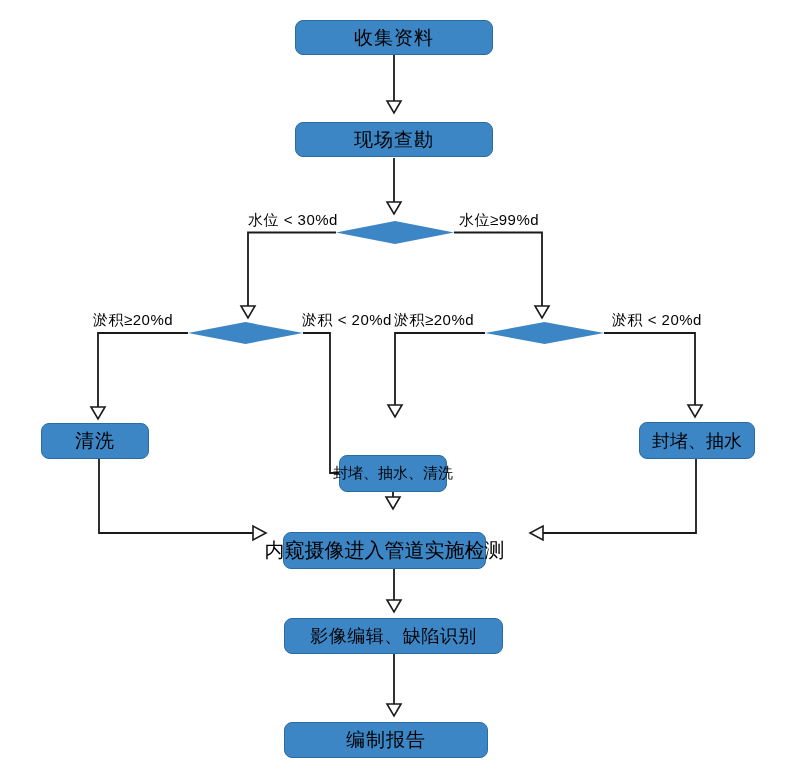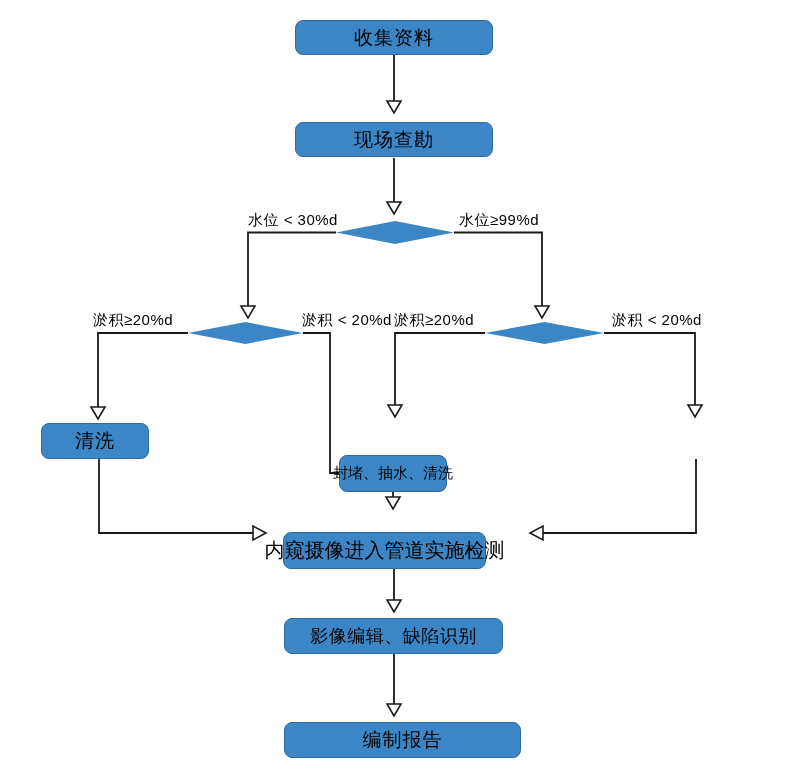--- a/index.html
+++ b/index.html
@@ -44,21 +44,21 @@
     letter-spacing:0.5px;
   }
   
   .n-collect{left:295px;top:20px;width:198px;height:35px;font-size:19px;}
   .n-survey{left:295px;top:122px;width:198px;height:35px;font-size:19px;}
   .n-clean{left:41px;top:423px;width:108px;height:36px;font-size:19px;}
   .n-spc{left:339px;top:422px;width:108px;height:37px;font-size:15px;letter-spacing:0;margin-top:33px;}
   .n-sp{left:639px;top:422px;width:116px;height:37px;font-size:18px;letter-spacing:0;}
   .n-inspect{left:283px;top:532px;width:203px;height:37px;font-size:20px;letter-spacing:0;}
   .n-edit{left:284px;top:618px;width:219px;height:36px;font-size:18px;letter-spacing:0.5px;}
-  .n-report{left:284px;top:722px;width:237px;height:36px;font-size:19px;}
+  .n-report{left:284px;top:722px;width:204px;height:36px;font-size:19px;}
   
   .c-water-lt{left:248px;top:211px;text-align:right;}
   .c-water-ge{left:459px;top:211px;}
   .c-silt-ge-l{left:93px;top:311px;}
   .c-silt-lt-l{left:302px;top:311px;}
   .c-silt-ge-r{left:394px;top:311px;}
   .c-silt-lt-r{left:612px;top:311px;}
 </style>
 </head>
 <body>
@@ -108,20 +108,21 @@
     <polygon class="arrowhead" points="387,600 401,600 394,612"></polygon>
 
     <line class="connector" x1="394" y1="653" x2="394" y2="704"></line>
     <polygon class="arrowhead" points="387,704 401,704 394,716"></polygon>
   </svg>
 
   <div class="node n-collect">收集资料</div>
   <div class="node n-survey">现场查勘</div>
   <div class="node n-clean">清洗</div>
   <div class="node n-spc">封堵、抽水、清洗</div>
+  <div class="node n-sp">封堵、抽水</div>
   <div class="node n-inspect">内窥摄像进入管道实施检测</div>
   <div class="node n-edit">影像编辑、缺陷识别</div>
   <div class="node n-report">编制报告</div>
 
   <span class="cond c-water-lt">水位 &lt; 30%d</span>
   <span class="cond c-water-ge">水位≥99%d</span>
   <span class="cond c-silt-ge-l">淤积≥20%d</span>
   <span class="cond c-silt-lt-l">淤积 &lt; 20%d</span>
   <span class="cond c-silt-ge-r">淤积≥20%d</span>
   <span class="cond c-silt-lt-r">淤积 &lt; 20%d</span>

